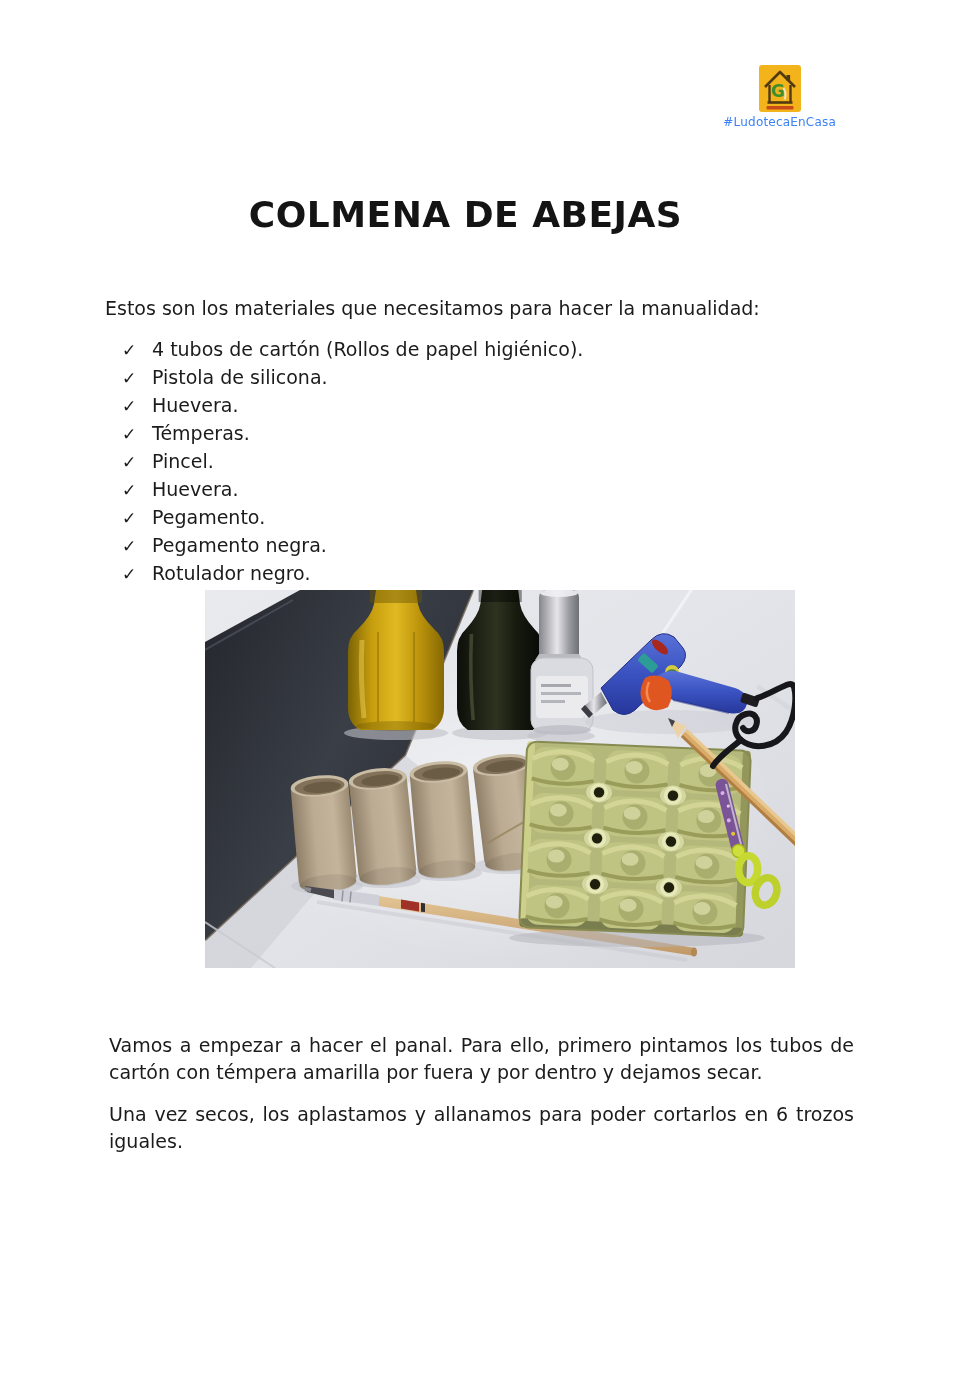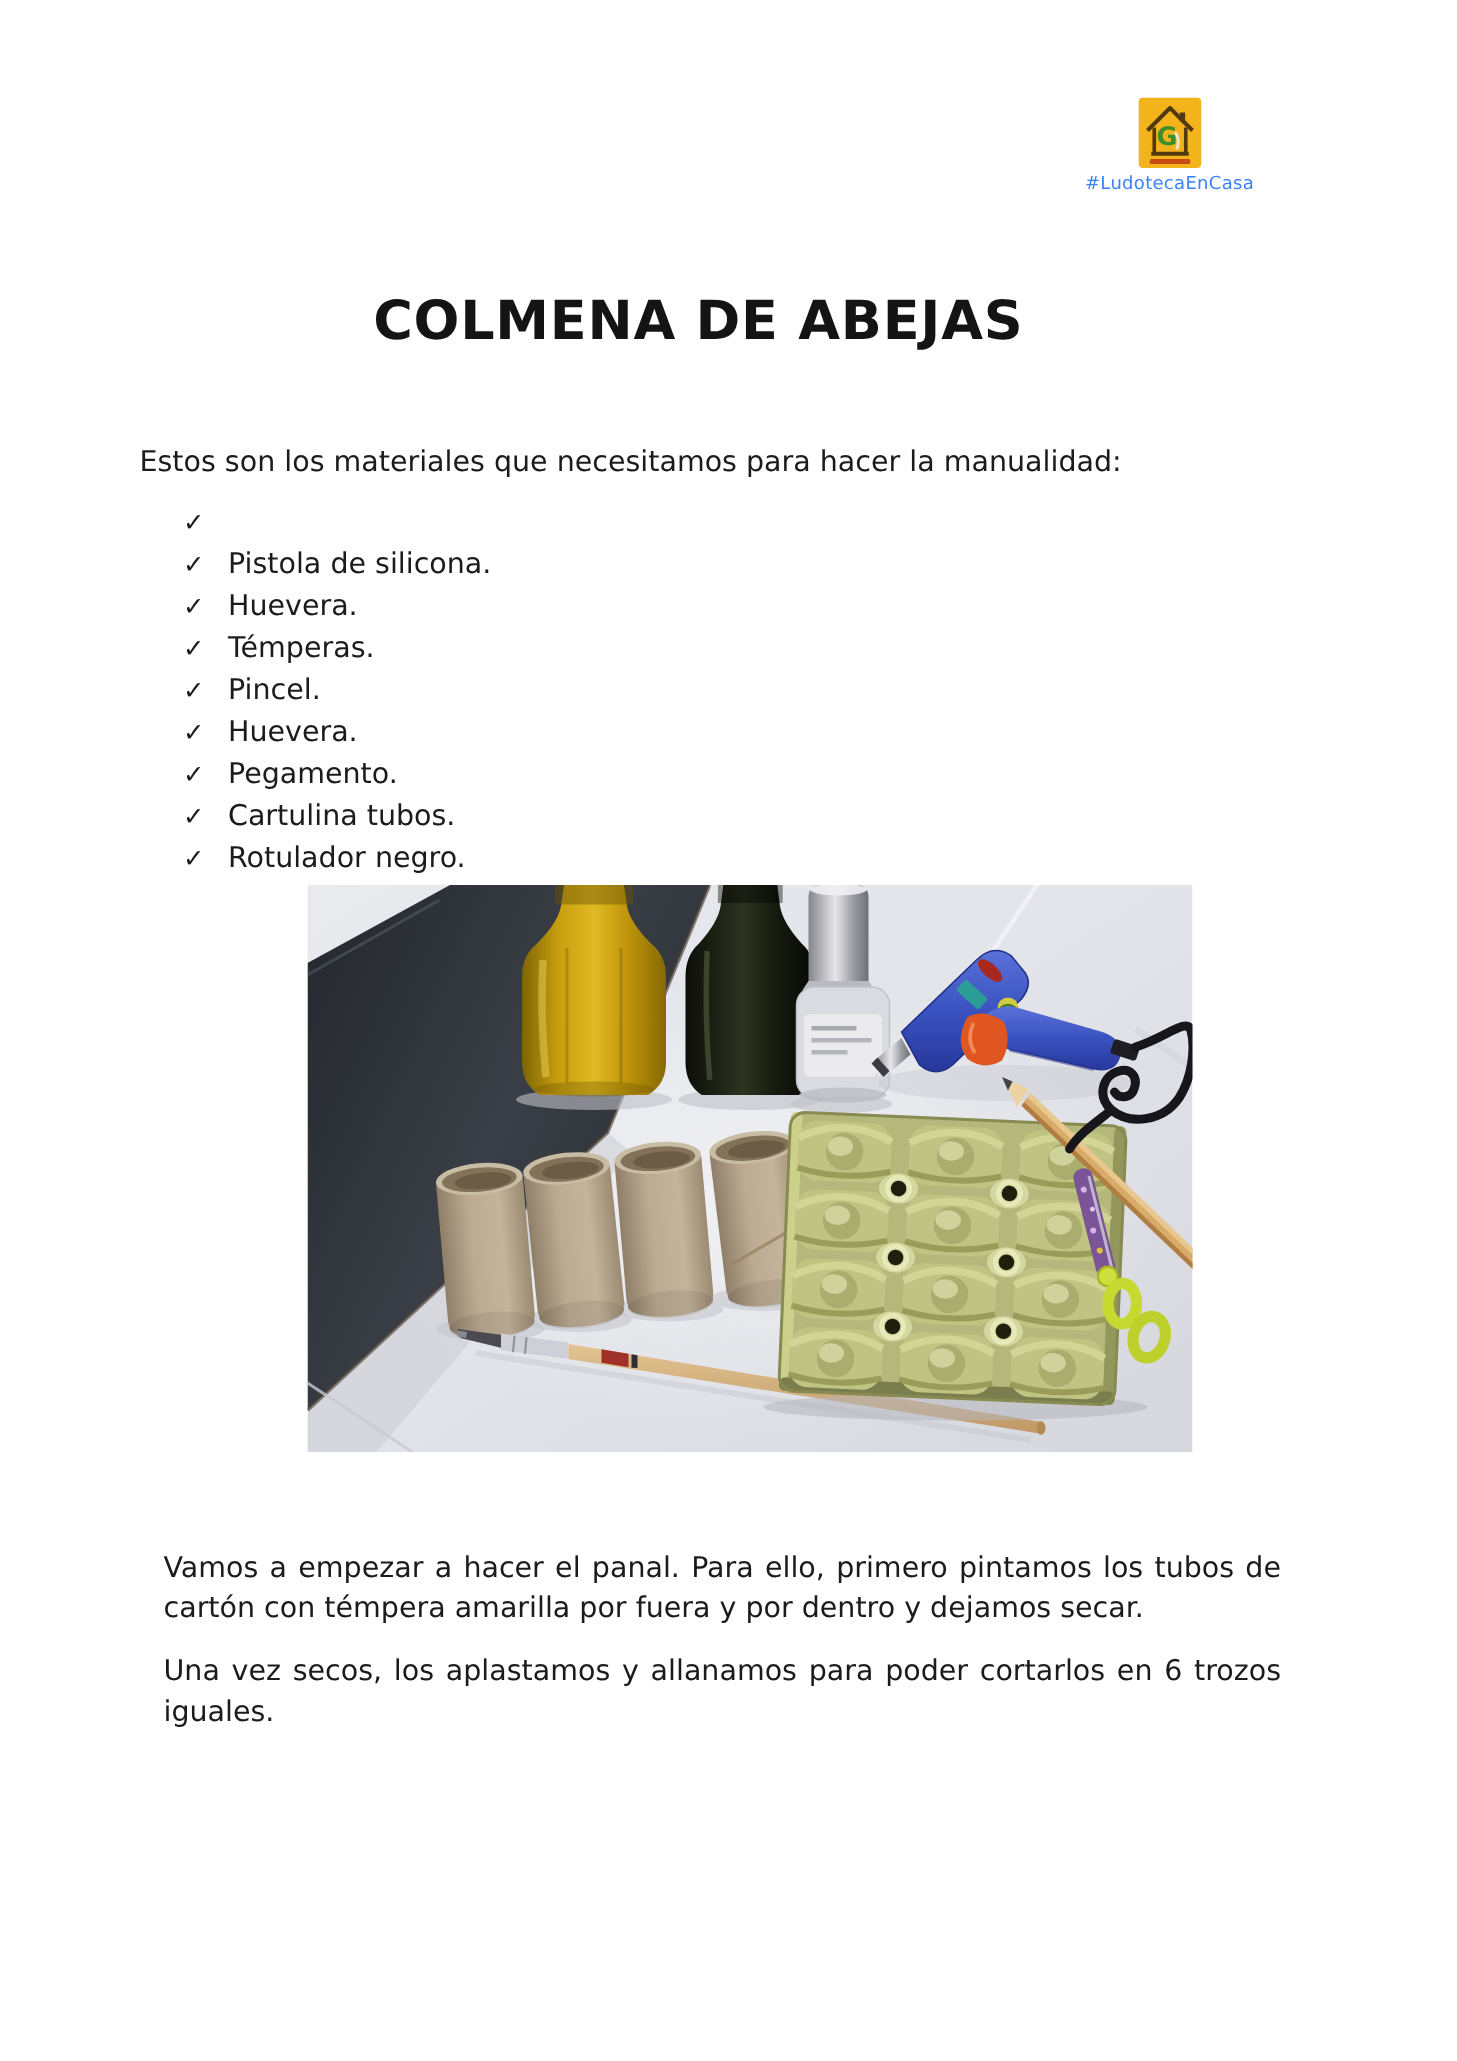--- a/index.html
+++ b/index.html
@@ -11,21 +11,21 @@
     position:absolute; top:65px; right:135px;
     display:flex; flex-direction:column; align-items:center; gap:3px;
   }
   .brand svg { display:block; }
   .hashtag { font-size:12px; color:#3b82f6; letter-spacing:.2px; white-space:nowrap; }
   .title {
     position:absolute; top:194px; left:93px; width:745px; margin:0;
     text-align:center; font-size:36px; font-weight:bold; letter-spacing:.5px; color:#141414;
   }
   .intro {
-    position:absolute; top:295px; left:93px; width:745px; margin:0;
+    position:absolute; top:295px; left:105px; width:745px; margin:0;
     font-size:19px; line-height:26px;
   }
   .materials {
     position:absolute; top:336px; left:93px; width:745px; margin:0; padding:0;
     list-style:none;
   }
   .materials li {
     display:flex; align-items:baseline;
     font-size:19px; line-height:27px; padding-left:29px;
   }
@@ -58,20 +58,21 @@
     <div class="hashtag">#LudotecaEnCasa</div>
   </div>
 
   <h1 class="title">COLMENA DE ABEJAS</h1>
 
   <p class="intro">Estos son los materiales que necesitamos para hacer la manualidad:</p>
 
   <ul class="materials">
     <li>
         <span class="check">✓</span>
+        <span>4 tubos de cartón (Rollos de papel higiénico).</span>
       </li>
     <li>
         <span class="check">✓</span>
         <span>Pistola de silicona.</span>
       </li>
     <li>
         <span class="check">✓</span>
         <span>Huevera.</span>
       </li>
     <li>
@@ -85,21 +86,21 @@
     <li>
         <span class="check">✓</span>
         <span>Huevera.</span>
       </li>
     <li>
         <span class="check">✓</span>
         <span>Pegamento.</span>
       </li>
     <li>
         <span class="check">✓</span>
-        <span>Cartulina tubos.</span>
+        <span>Pegamento negra.</span>
       </li>
     <li>
         <span class="check">✓</span>
         <span>Rotulador negro.</span>
       </li>
   </ul>
 
   <figure class="photo">
     <svg width="590" height="378" viewBox="0 0 590 378">
       <defs>

